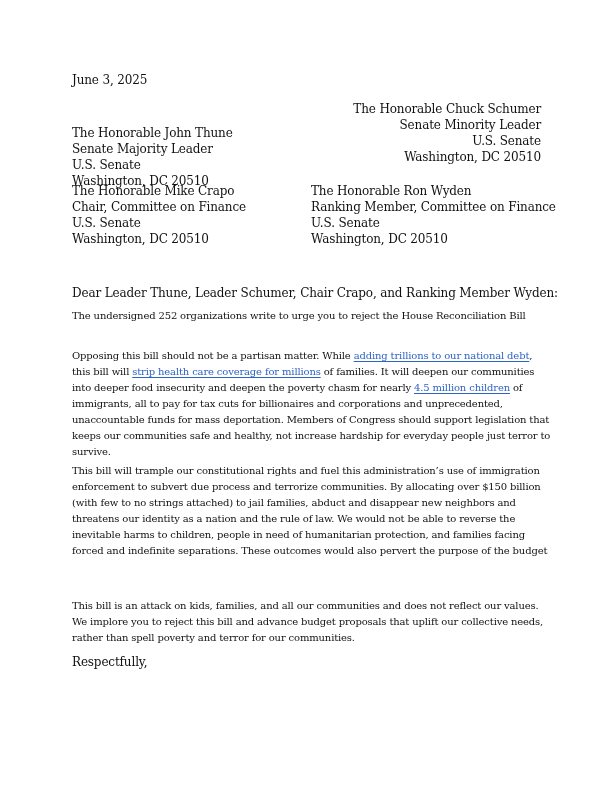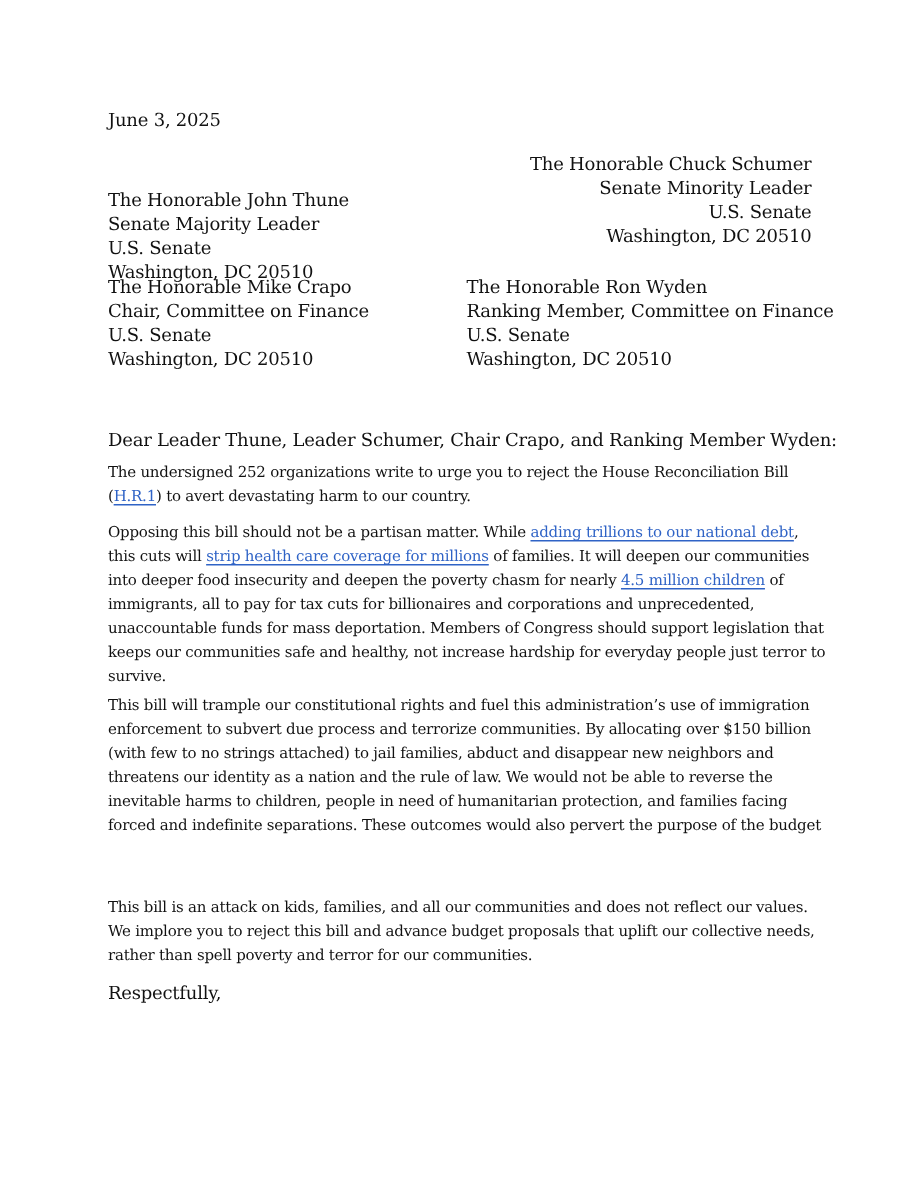--- a/index.html
+++ b/index.html
@@ -102,26 +102,25 @@
     <span class="line">The Honorable Ron Wyden</span>
     <span class="line">Ranking Member, Committee on Finance</span>
     <span class="line">U.S. Senate</span>
     <span class="line">Washington, DC 20510</span>
   </div>
 
   <div class="line salutation">Dear Leader Thune, Leader Schumer, Chair Crapo, and Ranking Member Wyden:</div>
 
   <p class="para p1">
     <span class="ln">The undersigned 252 organizations write to urge you to reject the House Reconciliation Bill</span>
-    <span class="ln"><span>(</span><a class="link" href="#">H.R.1</a><span>) to avert devastating harm to our country.</span></span>
   </p>
 
   <p class="para p2">
     <span class="ln"><span>Opposing this bill should not be a partisan matter. While </span><a class="link" href="#">adding trillions to our national debt</a><span>,</span></span>
-    <span class="ln"><span>this cuts will </span><a class="link" href="#">strip health care coverage for millions</a><span> of families. It will deepen our communities</span></span>
+    <span class="ln"><span>this bill will </span><a class="link" href="#">strip health care coverage for millions</a><span> of families. It will deepen our communities</span></span>
     <span class="ln"><span>into deeper food insecurity and deepen the poverty chasm for nearly </span><a class="link" href="#">4.5 million children</a><span> of</span></span>
     <span class="ln">immigrants, all to pay for tax cuts for billionaires and corporations and unprecedented,</span>
     <span class="ln">unaccountable funds for mass deportation. Members of Congress should support legislation that</span>
     <span class="ln">keeps our communities safe and healthy, not increase hardship for everyday people just terror to</span>
     <span class="ln">survive.</span>
   </p>
 
   <p class="para p3">
     <span class="ln">This bill will trample our constitutional rights and fuel this administration’s use of immigration</span>
     <span class="ln">enforcement to subvert due process and terrorize communities. By allocating over $150 billion</span>

